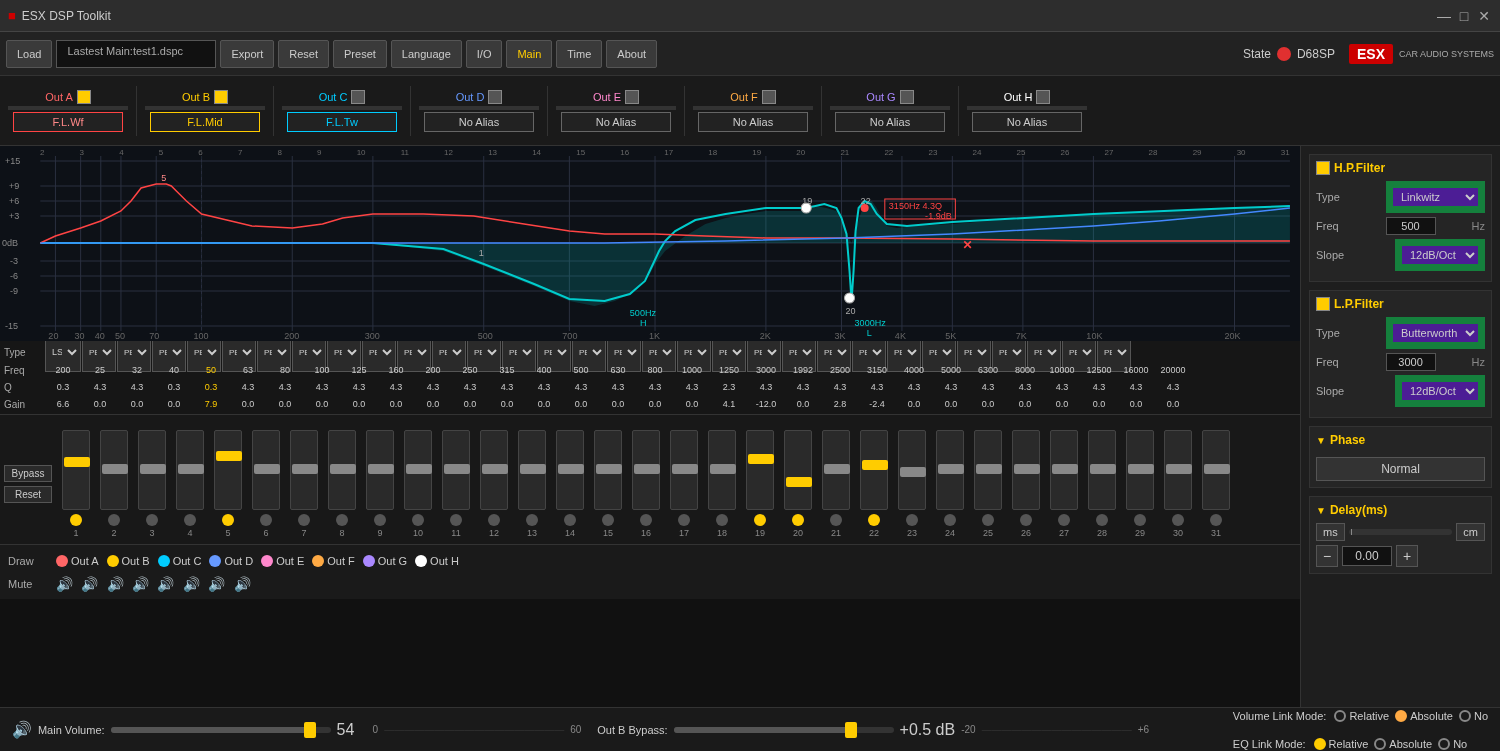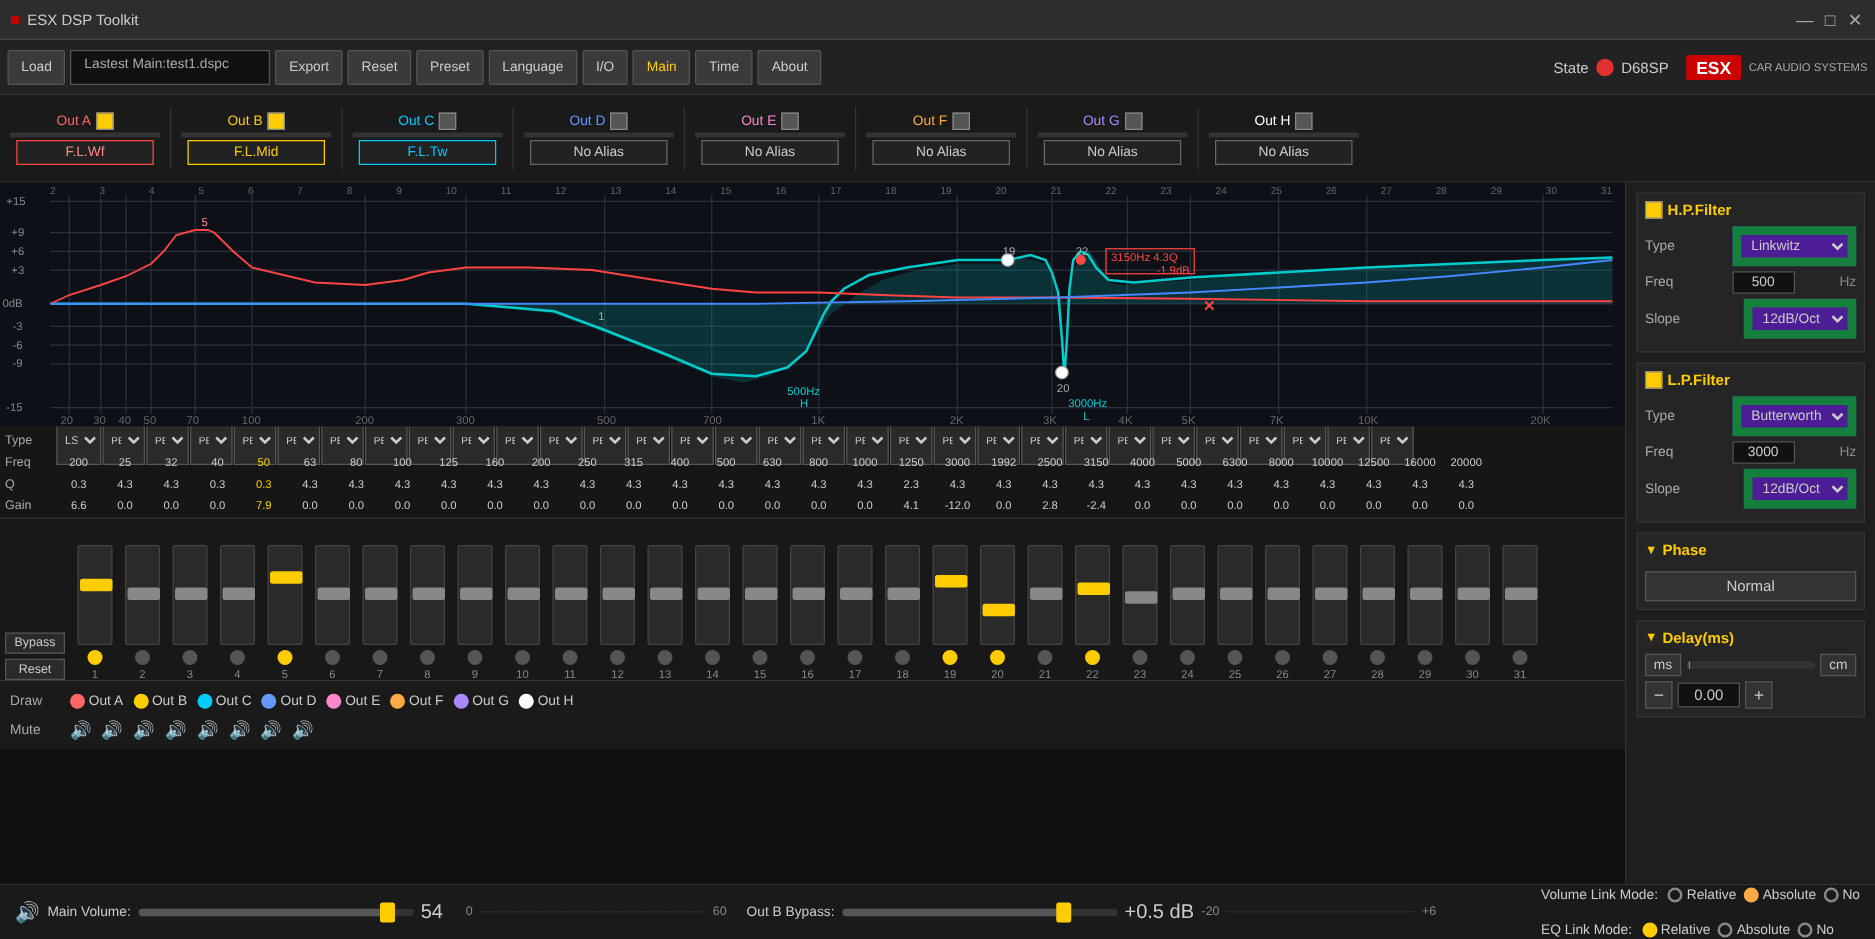--- a/index.html
+++ b/index.html
@@ -948,21 +948,21 @@
         <span class="eq-cell">0.0</span>
         <span class="eq-cell">0.0</span>
         <span class="eq-cell">0.0</span>
         <span class="eq-cell">0.0</span>
         <span class="eq-cell">0.0</span>
         <span class="eq-cell">0.0</span>
         <span class="eq-cell">0.0</span>
       </div>
     </div>
 
-    <div id="fader-area" style="height:130px;display:flex;align-items:flex-end;padding:4px 4px 0 4px;gap:0;background:#181818;border-top:1px solid #333;position:relative;">
+    <div id="fader-area" style="height:130px;display:flex;align-items:center;padding:4px 4px 0 4px;gap:0;background:#181818;border-top:1px solid #333;position:relative;">
 
       <div class="bypass-reset-col" style="padding-top:4px;width:50px;">
         <button class="bypass-btn">Bypass</button>
         <button class="reset-btn">Reset</button>
       </div>
 
       <div style="display:flex;gap:1px;flex:1;">
         <div id="faders" style="display:flex;gap:2px;flex:1;">
         <div style="display: flex; flex-direction: column; align-items: center; width: 36px;">
               <div style="width: 28px; height: 80px; background: rgb(42, 42, 42); border: 1px solid rgb(68, 68, 68); border-radius: 2px; position: relative; margin-top: 4px; cursor: pointer;">

